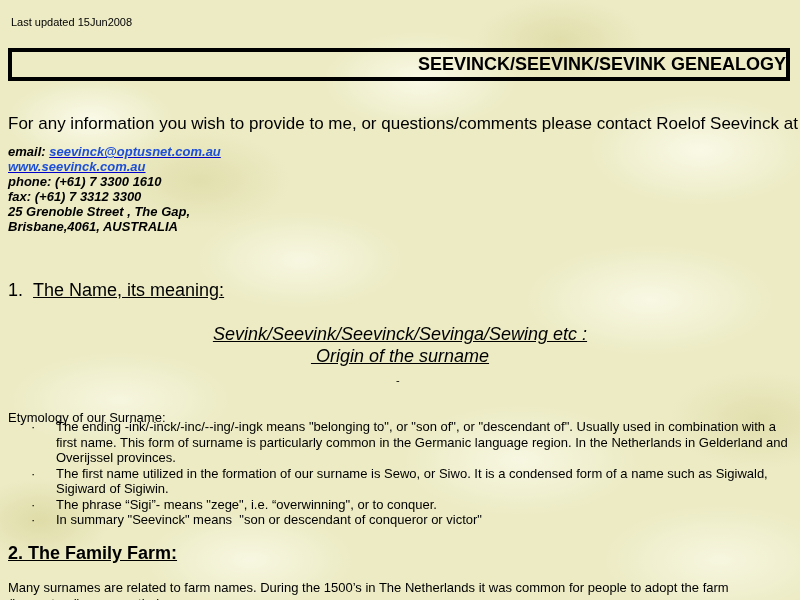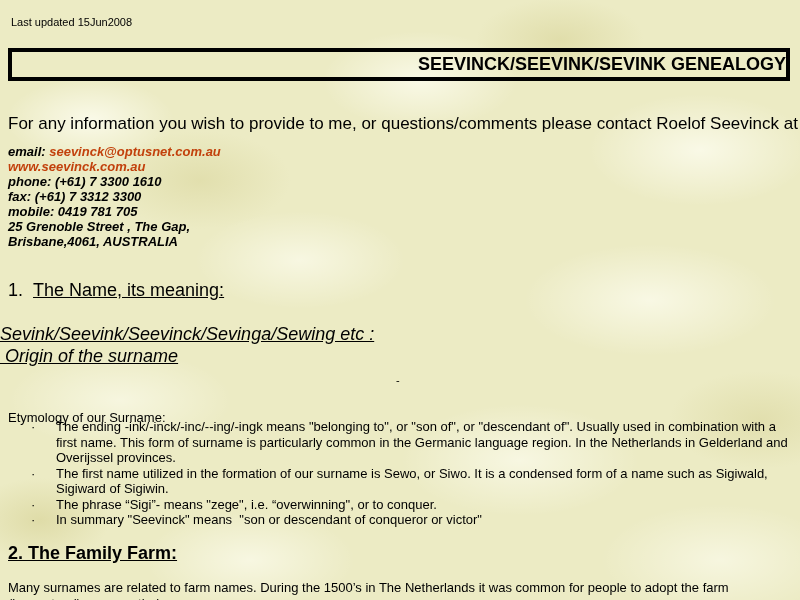--- a/index.html
+++ b/index.html
@@ -60,21 +60,22 @@
     .contact {
       position: absolute;
       left: 8px;
       top: 144px;
       font-size: 13px;
       font-weight: bold;
       font-style: italic;
       line-height: 15px;
     }
     .contact a {
-      color: #c2410c;
+      color: #1d4ed8;
+      text-decoration: underline;
       text-decoration-color: #0000cc;
     }
     .contact a.web {
       text-decoration-color: #0000cc;
     }
     .h1 {
       position: absolute;
       left: 8px;
       top: 280px;
       font-size: 18px;
@@ -84,21 +85,21 @@
       margin-right: 10px;
     }
     .h1 .u {
       text-decoration: underline;
     }
     .subtitle {
       position: absolute;
       left: 0;
       top: 323px;
       width: 800px;
-      text-align: left;
+      text-align: center;
       font-size: 18px;
       font-style: italic;
       line-height: 22px;
     }
     .subtitle span {
       text-decoration: underline;
     }
     .dash {
       position: absolute;
       left: 396px;
@@ -162,21 +163,20 @@
 
   <div class="contact">
     <div>
       <span>email: </span><a>seevinck@optusnet.com.au</a>
     </div>
     <div>
       <a class="web">www.seevinck.com.au</a>
     </div>
     <div>phone: (+61) 7 3300 1610</div>
     <div>fax: (+61) 7 3312 3300</div>
-    <div>mobile: 0419 781 705</div>
     <div>25 Grenoble Street , The Gap,</div>
     <div>Brisbane,4061, AUSTRALIA</div>
   </div>
 
   <div class="h1">
     <span class="num">1.</span><span class="u">The Name, its meaning:</span>
   </div>
 
   <div class="subtitle">
     <span>Sevink/Seevink/Seevinck/Sevinga/Sewing etc :</span><br>

